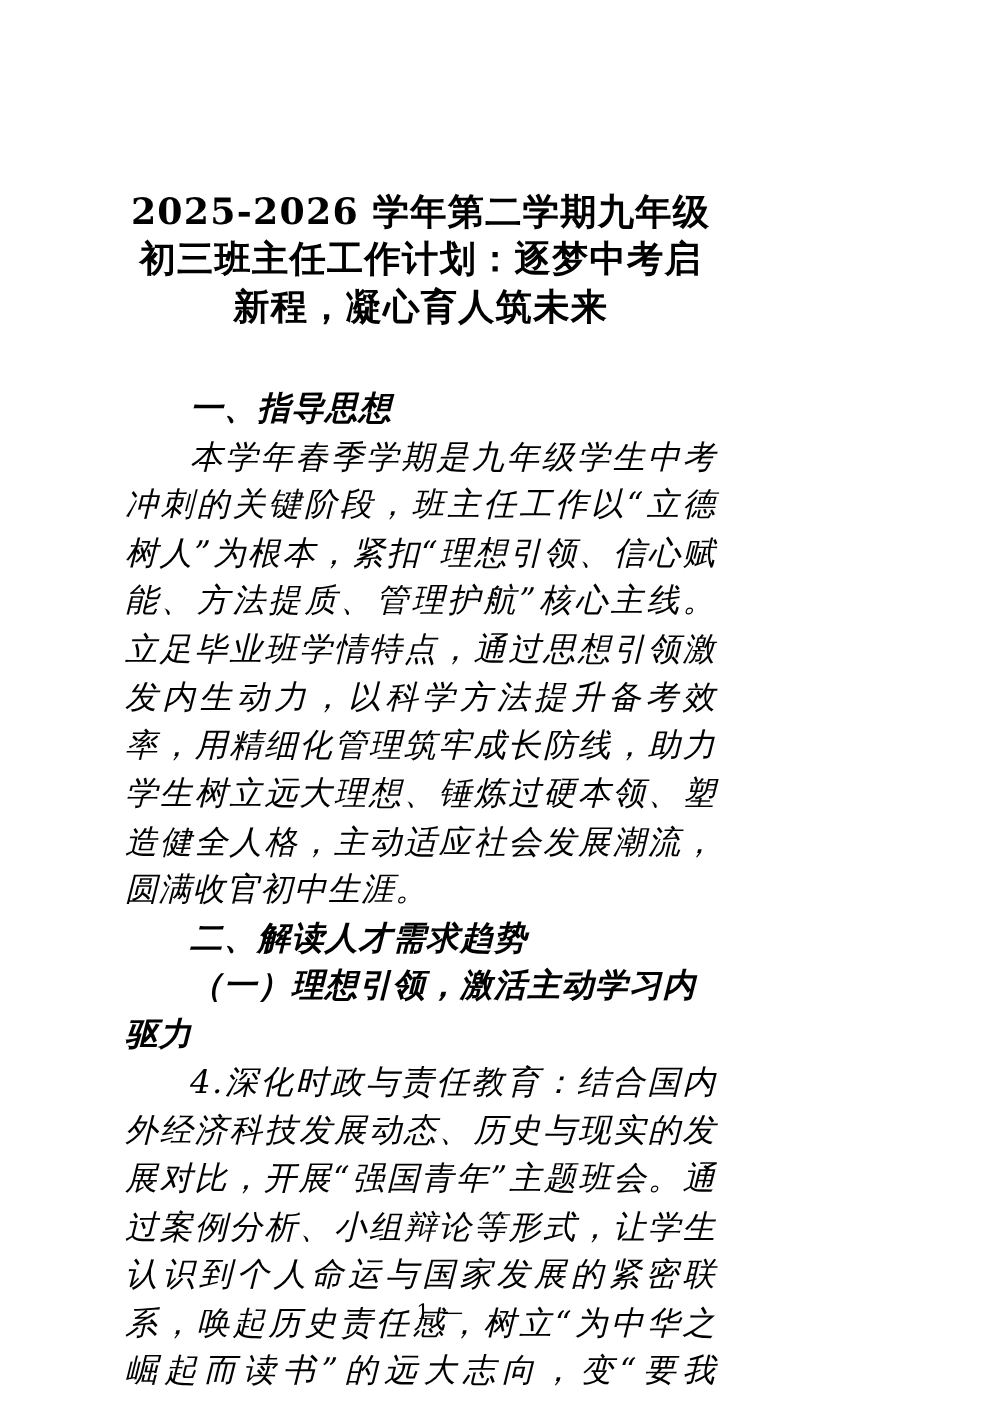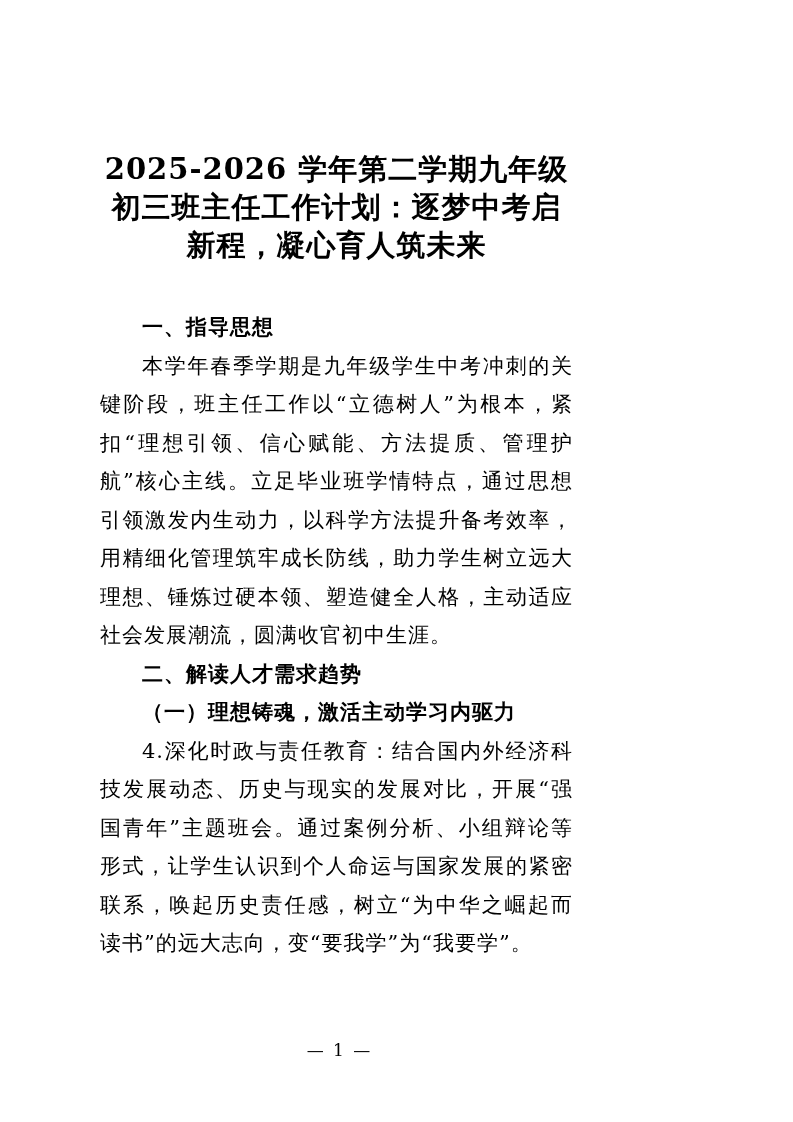--- a/index.html
+++ b/index.html
@@ -21,25 +21,26 @@
   .doc-title {
     margin: 0 0 44px 0;
     font-size: 29px;
     font-weight: bold;
     line-height: 38px;
     text-align: center;
     letter-spacing: 1px;
   }
   .block {
     margin: 0;
-    font-size: 21px;
+    font-size: 26px;
     line-height: 38.5px;
     text-indent: 2em;
     text-align: justify;
     letter-spacing: 1px;
+    font-style: italic;
   }
   .block.heading {
     font-weight: bold;
     text-align: left;
   }
   .page-footer {
     position: absolute;
     left: 0;
     right: 0;
     bottom: 62px;
@@ -57,20 +58,20 @@
 <div class="page">
 
   <h1 class="doc-title">2025-2026 学年第二学期九年级初三班主任工作计划：逐梦中考启新程，凝心育人筑未来</h1>
 
   <p class="block heading">一、指导思想</p>
 
   <p class="block">本学年春季学期是九年级学生中考冲刺的关键阶段，班主任工作以“立德树人”为根本，紧扣“理想引领、信心赋能、方法提质、管理护航”核心主线。立足毕业班学情特点，通过思想引领激发内生动力，以科学方法提升备考效率，用精细化管理筑牢成长防线，助力学生树立远大理想、锤炼过硬本领、塑造健全人格，主动适应社会发展潮流，圆满收官初中生涯。</p>
 
   <p class="block heading">二、解读人才需求趋势</p>
 
-  <p class="block heading">（一）理想铸魂，激活主动学习内驱力</p>
+  <p class="block heading">（一）理想引领，激活主动学习内驱力</p>
 
   <p class="block">4.深化时政与责任教育：结合国内外经济科技发展动态、历史与现实的发展对比，开展“强国青年”主题班会。通过案例分析、小组辩论等形式，让学生认识到个人命运与国家发展的紧密联系，唤起历史责任感，树立“为中华之崛起而读书”的远大志向，变“要我学”为“我要学”。</p>
 
 
   <div class="page-footer">—  1  —</div>
 
 </div>
 
 </body></html>

